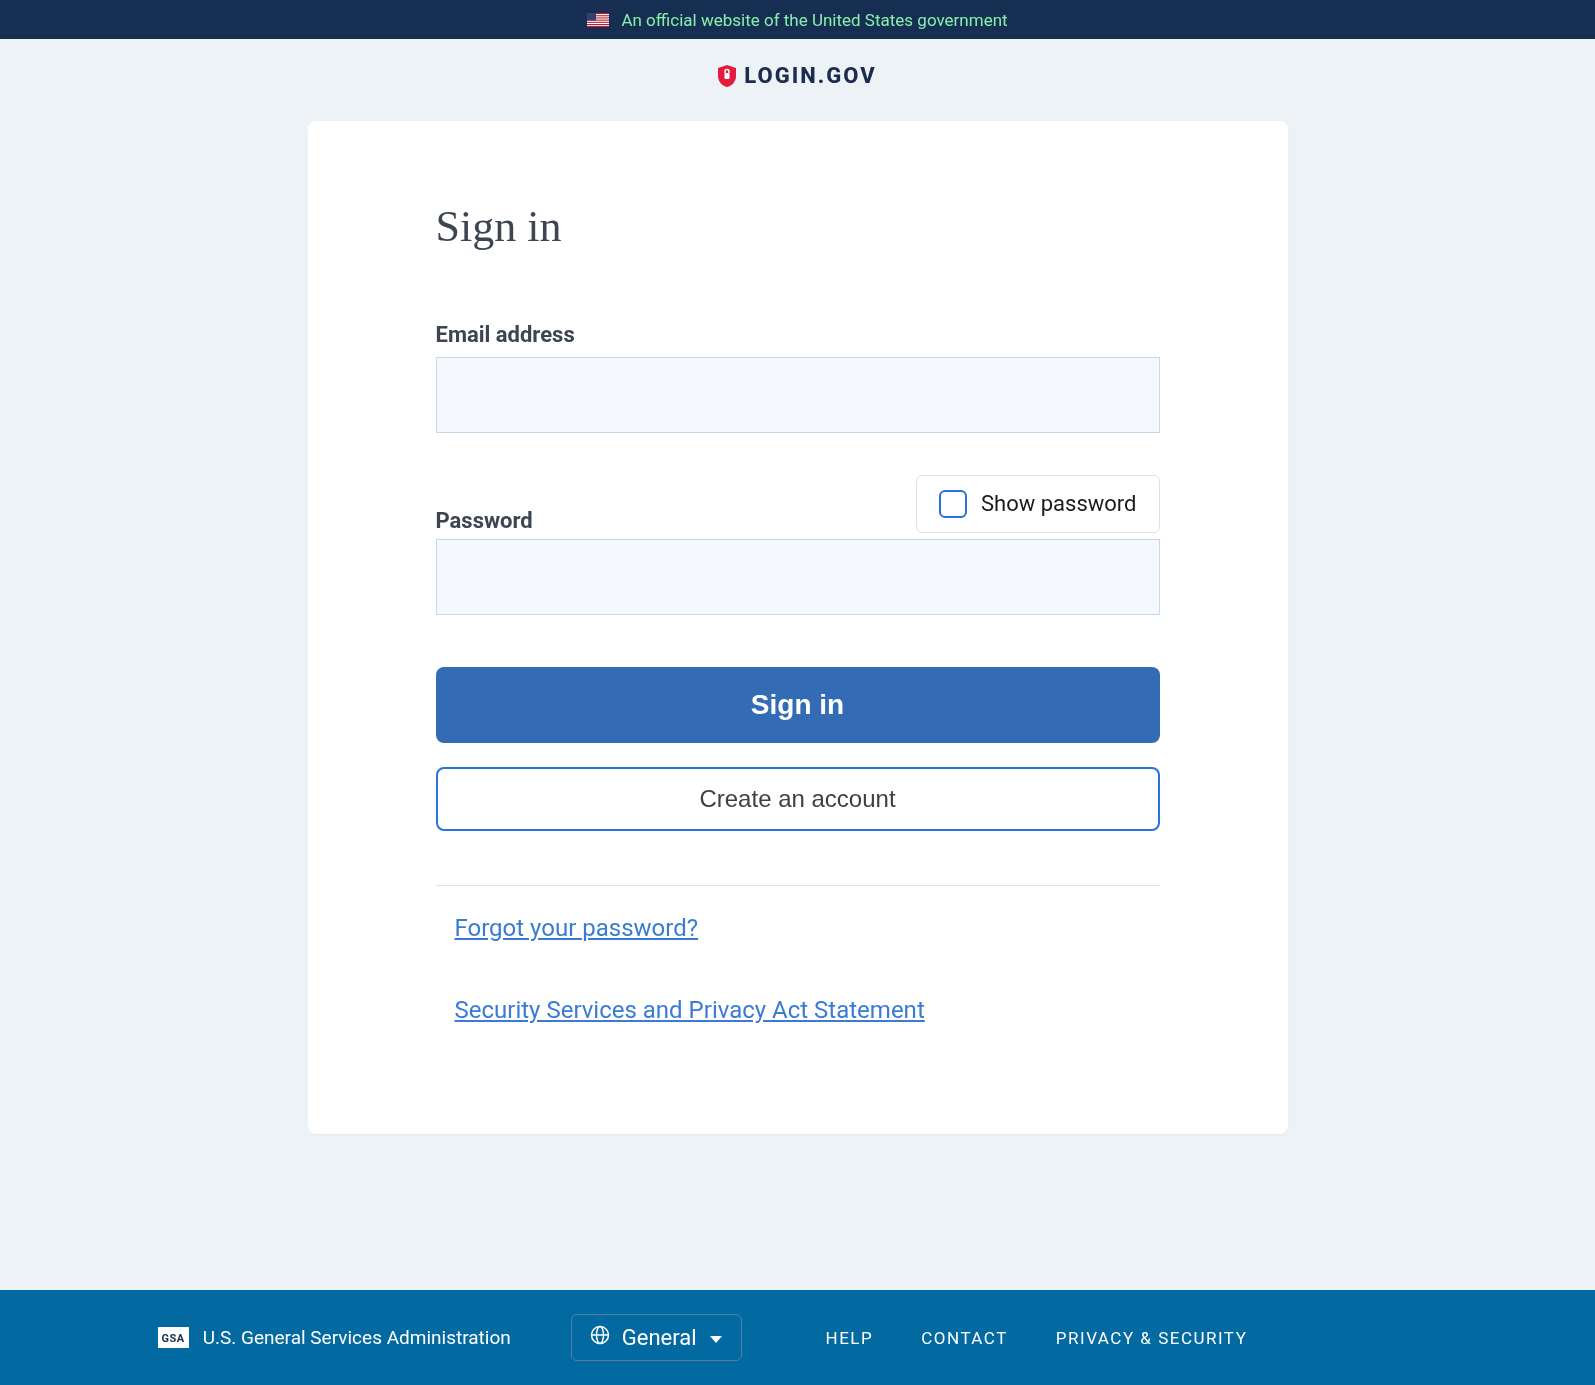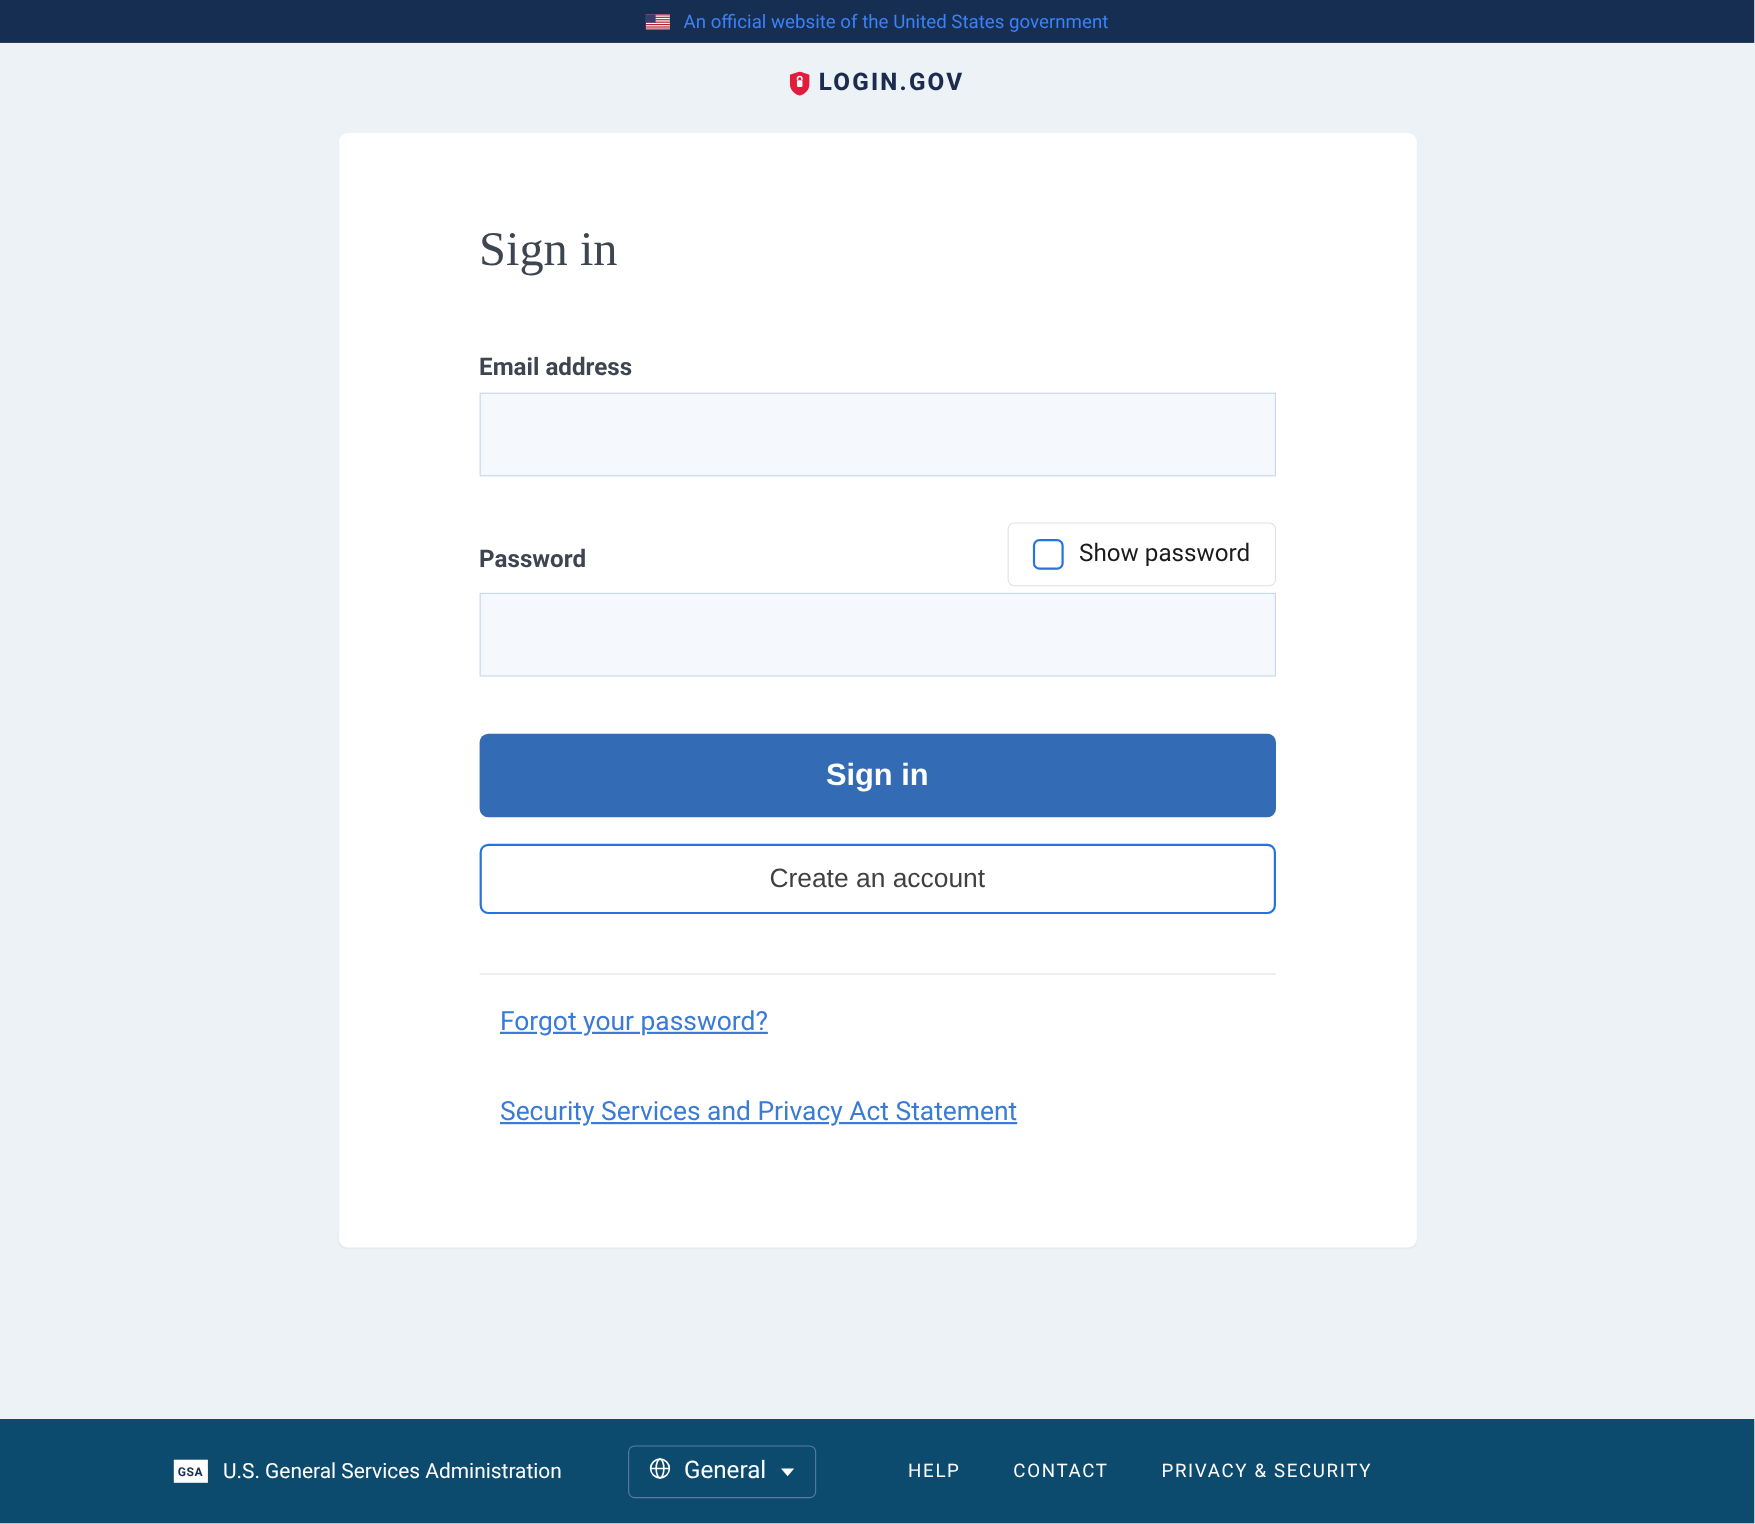--- a/index.html
+++ b/index.html
@@ -6,21 +6,21 @@
   html, body { width: 100%; }
   body {
     font-family: -apple-system, BlinkMacSystemFont, "Segoe UI", Roboto, "Helvetica Neue", Arial, sans-serif;
     background: #edf2f7;
     color: #1b1b1b;
     min-height: 1385px;
     position: relative;
   }
   .banner {
     background: #162e51;
-    color: #3b82f6;
+    color: #86efac;
     height: 39px;
     display: flex;
     align-items: center;
     justify-content: center;
     font-size: 17px;
     gap: 12px;
   }
   .flag-icon svg { display: block; }
   .header-logo {
     text-align: center;
@@ -129,21 +129,21 @@
   .link {
     font-size: 24px;
     color: #3a7bd5;
     text-decoration: underline;
     display: inline-block;
     cursor: pointer;
     margin-left: 19px;
   }
   .link + .link-gap { margin-top: 54px; display:block; }
   .footer {
-    background: #0c4a6e;
+    background: #0369a1;
     color: #fff;
     position: absolute;
     left: 0; right: 0;
     bottom: 0;
     height: 95px;
     display: flex;
     align-items: center;
     padding: 0 76px;
   }
   .footer-inner {
@@ -233,21 +233,21 @@
 <div class="card">
   <h1 class="page-title">Sign in</h1>
 
   <div class="email-block">
     <div class="field-label">Email address</div>
     <input class="text-input" type="text" style="">
   </div>
 
   <div>
     <div class="password-header">
-      <div class="field-label" style="margin-bottom:12px">Password</div>
+      <div class="field-label" style="margin-bottom:0">Password</div>
       <div class="show-pass-box">
         <span class="chk"></span>
         <span>Show password</span>
       </div>
     </div>
     <input class="text-input" type="password" style="">
   </div>
 
   <button class="btn-primary">Sign in</button>
   <button class="btn-secondary">Create an account</button>

